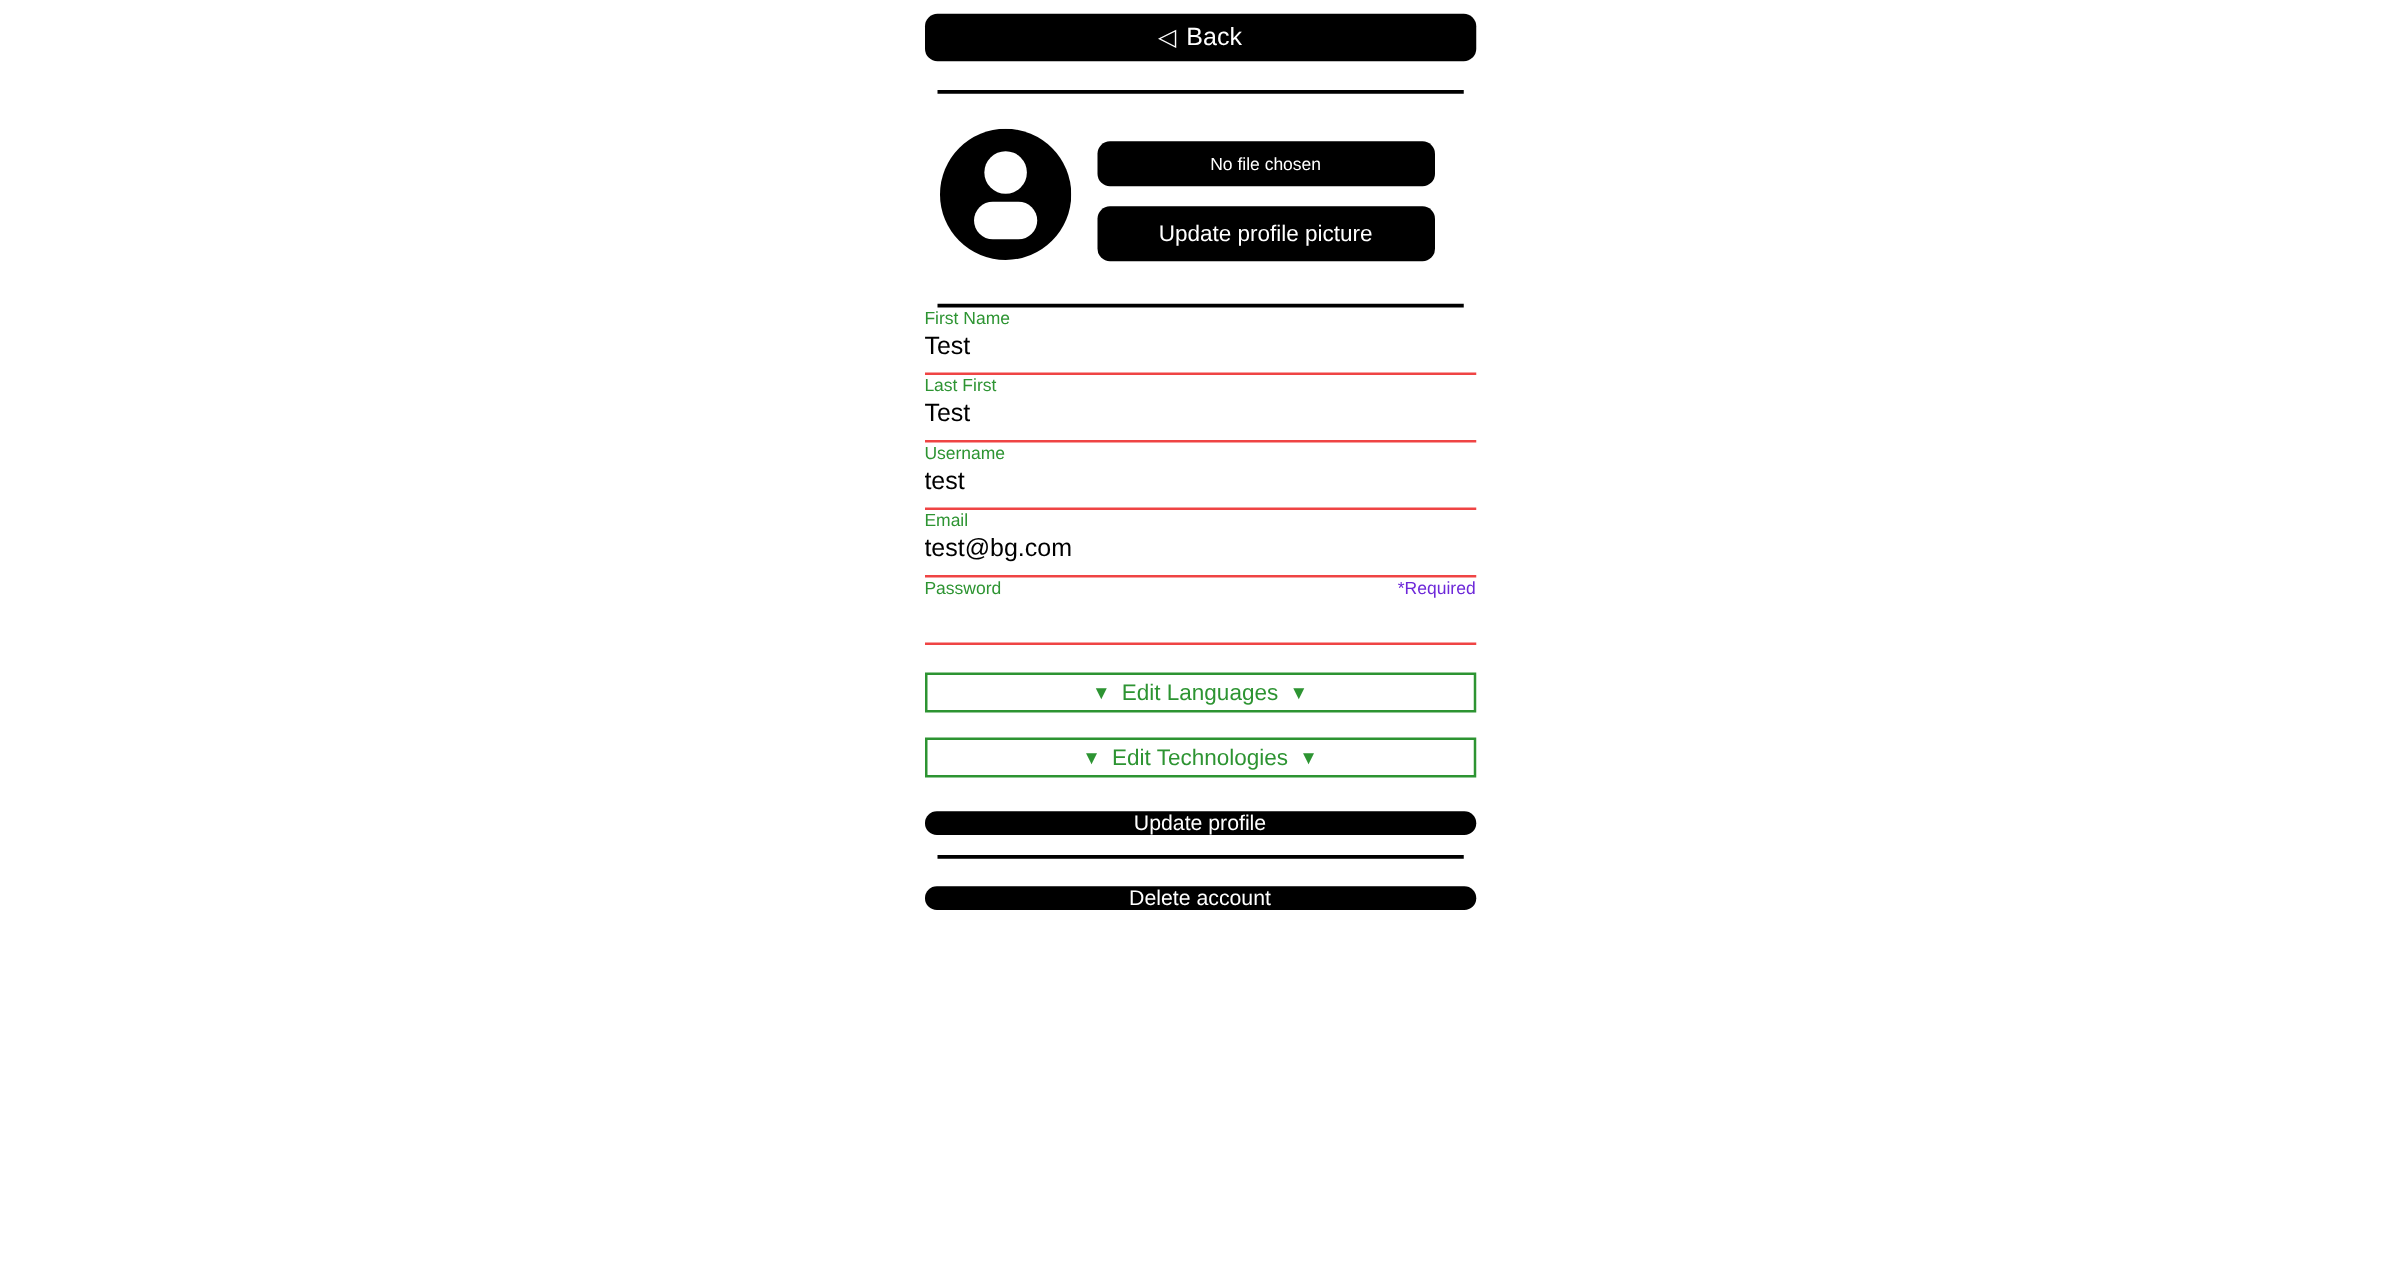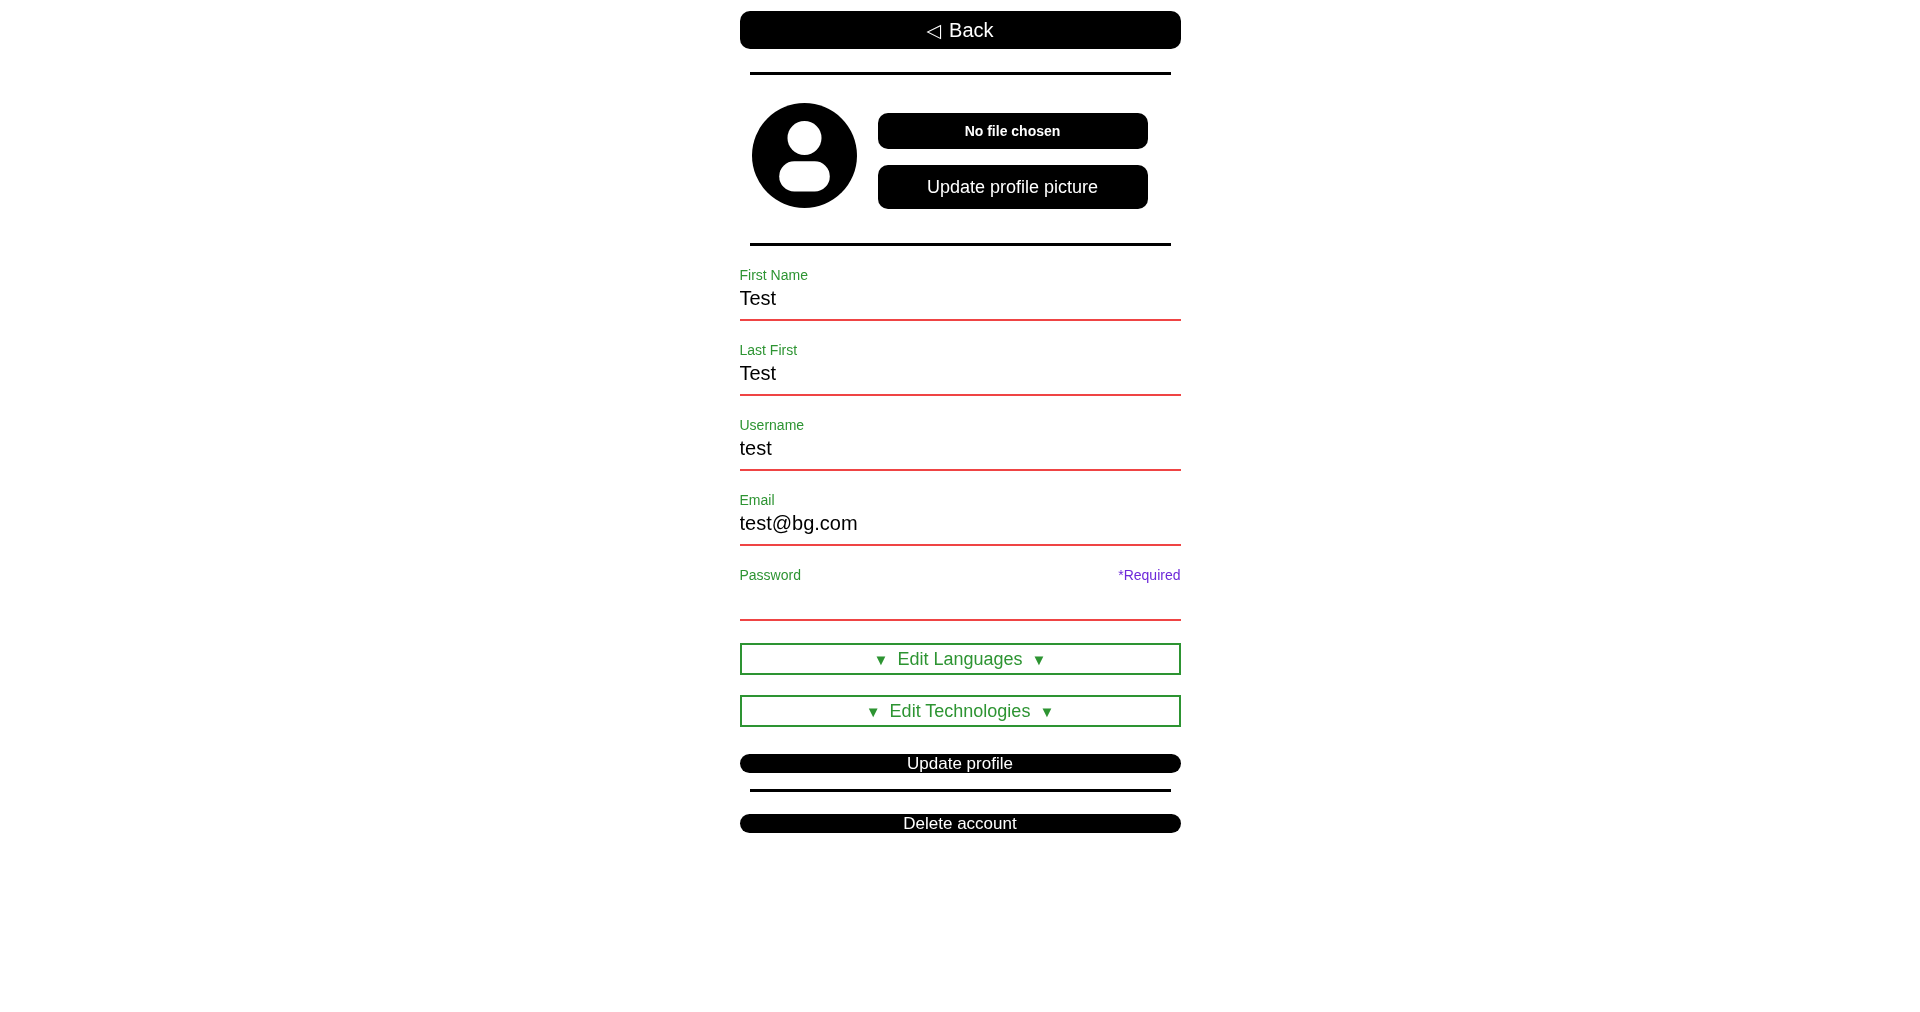--- a/index.html
+++ b/index.html
@@ -31,24 +31,24 @@
   .back-icon { font-size: 19px; line-height: 1; }
 
   .divider { border: none; border-top: 3px solid #000000; margin-left: 10px; margin-right: 10px; }
   .divider-1 { margin-top: 23px; }
   .divider-2 { margin-top: 34px; }
   .divider-3 { margin-top: 16px; }
 
   .picture-row { display: flex; margin-top: 28px; padding-left: 12px; }
   .avatar { width: 105px; height: 105px; flex: 0 0 auto; }
   .picture-buttons { margin-left: 21px; width: 270px; display: flex; flex-direction: column; }
-  .file-btn { margin-top: 10px; height: 36px; font-size: 14px; width: 100%; font-weight: bold; }
+  .file-btn { margin-top: 10px; height: 36px; font-size: 14px; width: 100%; }
   .update-pic-btn { margin-top: 16px; height: 44px; font-size: 18px; width: 100%; align-items: center; }
 
-  .field { margin-top: 21px; }
+  .field { margin-top: 0; }
   .field-label-row { display: flex; justify-content: space-between; align-items: baseline; }
   .field-label { color: #2D9432; font-size: 14px; line-height: 17px; display: block; }
   .required-note { color: #6d28d9; font-size: 14px; line-height: 17px; }
   .field-input {
     display: block;
     width: 100%;
     border: none;
     border-bottom: 2px solid #ef4444;
     outline: none;
     background: transparent;

